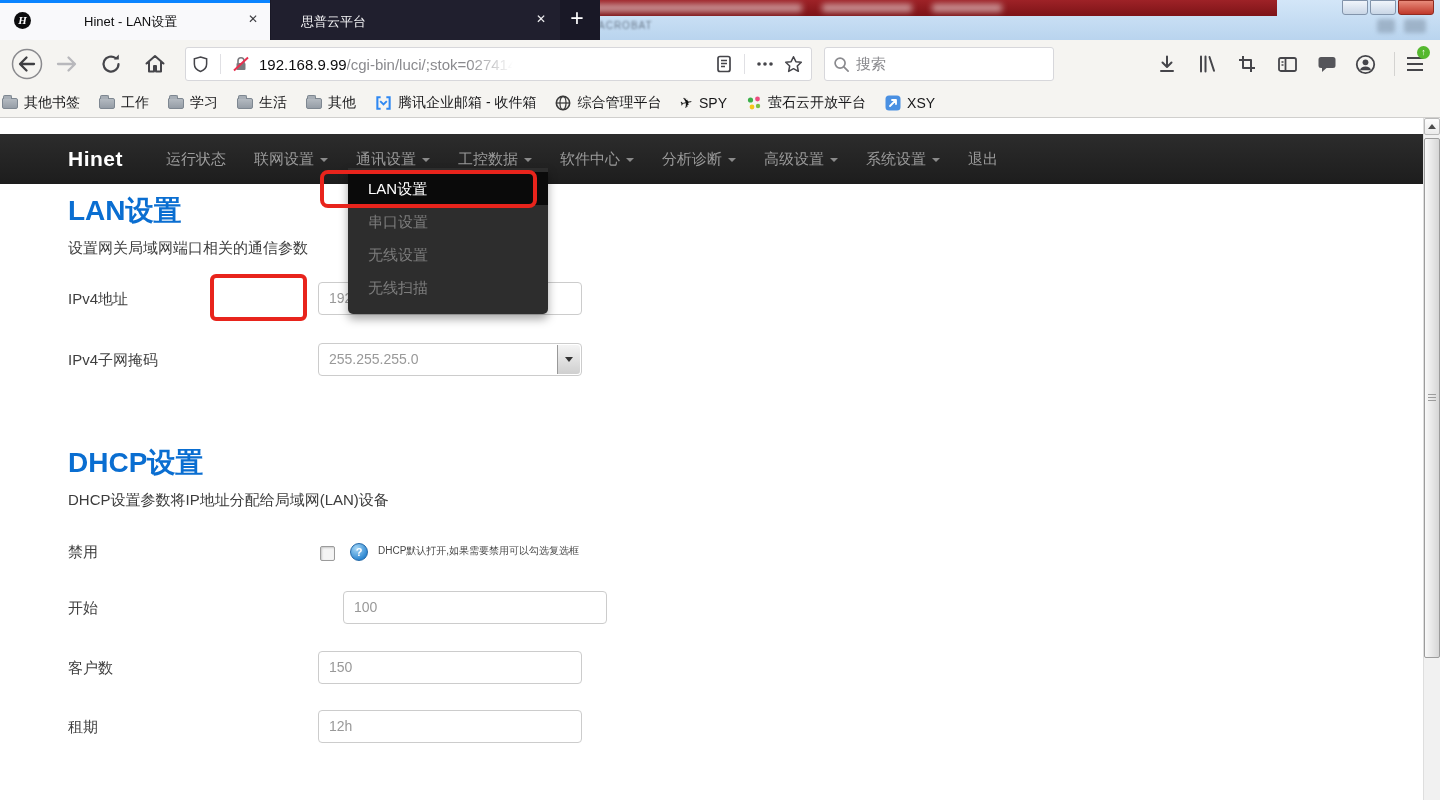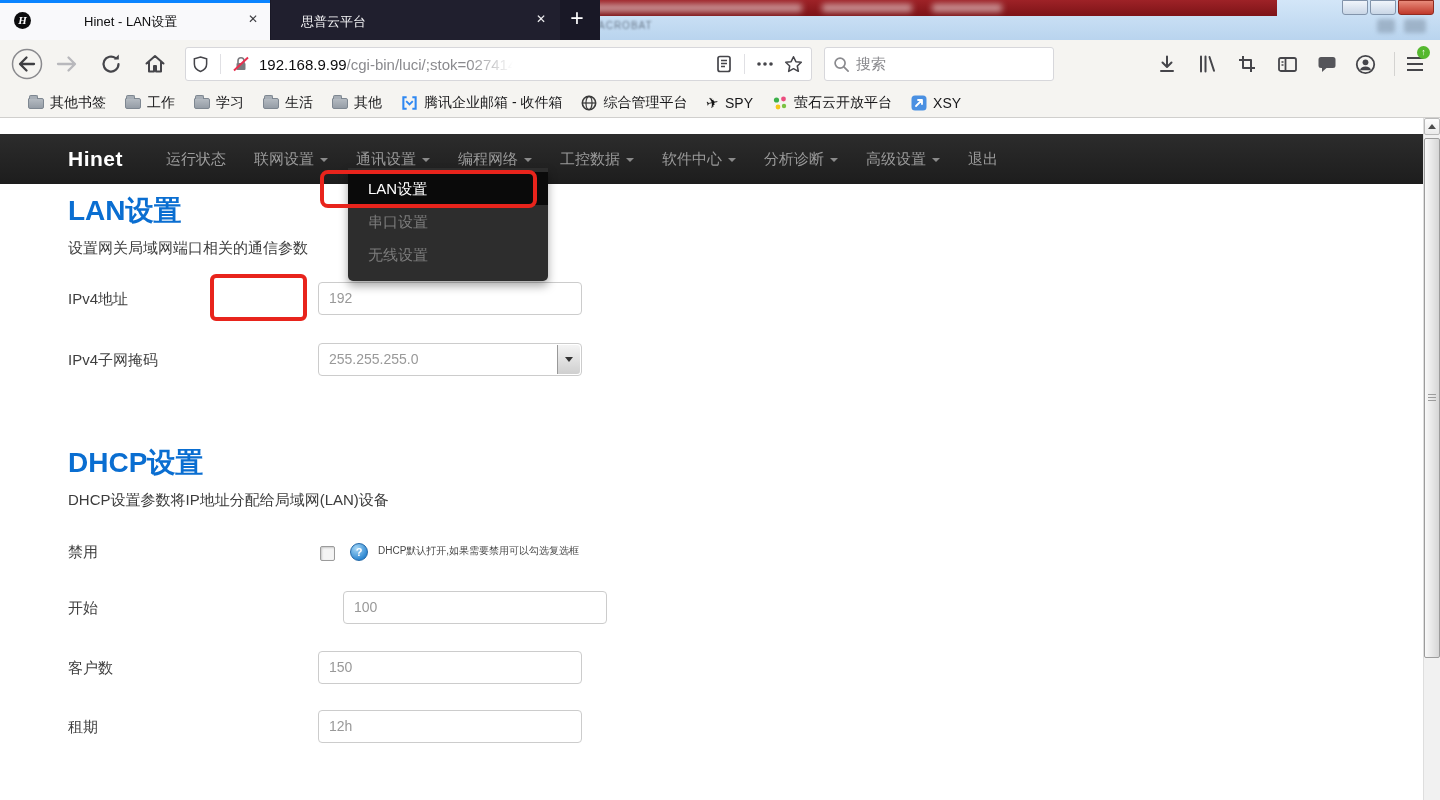--- a/index.html
+++ b/index.html
@@ -39,21 +39,21 @@
   .url-host { color:#0c0c0d;text-align:center; }
   .url-path { color:#8a8a8e; -webkit-mask-image:linear-gradient(to right,#000 72%,transparent 98%); mask-image:linear-gradient(to right,#000 72%,transparent 98%); }
   #urlbar .spacer { flex:1; }
   .pagact { display:flex; align-items:center; justify-content:center; width:28px; height:28px; }
   #searchbar { position:absolute; left:824px; top:7px; width:230px; height:34px; background:#fff; border:1px solid #d7d7db; border-radius:3px; display:flex; align-items:center; padding-left:8px; }
   #searchbar .ph { font-size:15px; color:#8a8a8e; margin-left:6px; }
   .tool-ic { position:absolute; top:9px; width:30px; height:30px; display:flex; align-items:center; justify-content:center; }
   #menu-badge { position:absolute; left:1417px; top:6px; width:13px; height:13px; border-radius:50%; background:#55b82f; color:#fff; font-size:9px; font-weight:bold; text-align:center; line-height:13px; z-index:5; }
   #toolbar-divider { position:absolute; left:1394px; top:12px; width:1px; height:24px; background:#d4d3d1; }
 
-  #bookmarks { position:absolute; left:0; top:48px; width:1248px; height:29px; display:flex; align-items:center; padding-left:28px; }
+  #bookmarks { position:absolute; left:0; top:48px; width:1248px; height:29px; display:flex; align-items:center; padding-left:2px; }
   .bm { display:flex; align-items:center; margin-right:19px; font-size:14px; color:#18181a; white-space:nowrap; }
   .bm .ic { margin-right:6px; display:flex; }
   .folder { position:relative; width:16px; height:11px; margin-top:2px; background:linear-gradient(#b4bac1,#959da6); border:1px solid #7e8791; border-radius:1px 2px 2px 2px; }
   .folder:before { content:""; position:absolute; left:0; top:-4px; width:7px; height:3px; background:#a7aeb6; border:1px solid #7e8791; border-bottom:none; border-radius:2px 2px 0 0; }
   .plane { font-family:"DejaVu Sans",sans-serif; font-size:15px; color:#141414; transform:rotate(-12deg); line-height:14px; }
 
   
   #page { left:0; top:118px; width:1423px; height:682px; background:#fff; overflow:hidden; }
   #page-nav { position:absolute; left:0; top:16px; width:1423px; height:50px; background:linear-gradient(#2c2c2c,#1d1d1d); }
   #brand { position:absolute; left:68px; top:0; height:50px; line-height:50px; color:#fff; font-size:21px; font-weight:bold; letter-spacing:.5px; }
@@ -311,25 +311,25 @@
 </div>
 
 <div id="page" class="abs">
 
   <div id="page-nav">
     <div id="brand">Hinet</div>
     <div id="menu">
       <div class="mi"><span>运行状态</span></div>
       <div class="mi"><span>联网设置</span><span class="caret"></span></div>
       <div class="mi"><span>通讯设置</span><span class="caret"></span></div>
-      <div class="mi"><span>编程网络</span><span class="caret"></span></div>
       <div class="mi"><span>工控数据</span><span class="caret"></span></div>
       <div class="mi"><span>软件中心</span><span class="caret"></span></div>
       <div class="mi"><span>分析诊断</span><span class="caret"></span></div>
       <div class="mi"><span>高级设置</span><span class="caret"></span></div>
+      <div class="mi"><span>系统设置</span><span class="caret"></span></div>
       <div class="mi"><span>退出</span></div>
     </div>
   </div>
 
   <div class="h2" style="top: 74px; color: rgb(10, 110, 209);">LAN设置</div>
   <div class="desc" style="top:121px;">设置网关局域网端口相关的通信参数</div>
 
   <div class="flabel" style="top:164px;">IPv4地址</div>
   <div class="finput" style="top:164px;">192</div>
 
@@ -355,20 +355,21 @@
   <div class="flabel" style="top:533px;">客户数</div>
   <div class="finput" style="top:533px;">150</div>
 
   <div class="flabel" style="top:592px;">租期</div>
   <div class="finput" style="top:592px;">12h</div>
 
   <div id="dropdown">
     <div class="dd-item active">LAN设置</div>
     <div class="dd-item">串口设置</div>
     <div class="dd-item">无线设置</div>
+    <div class="dd-item">无线扫描</div>
   </div>
 
   <div id="red-rect-menu" class="red-rect" style="border-color: rgb(232, 36, 28);"></div>
   <div id="red-rect-label" class="red-rect" style="border-color: rgb(232, 36, 28);"></div>
 </div>
 
 <div id="scrollbar" class="abs">
   <div id="sb-up">
       <span class="tri"></span>
     </div>

